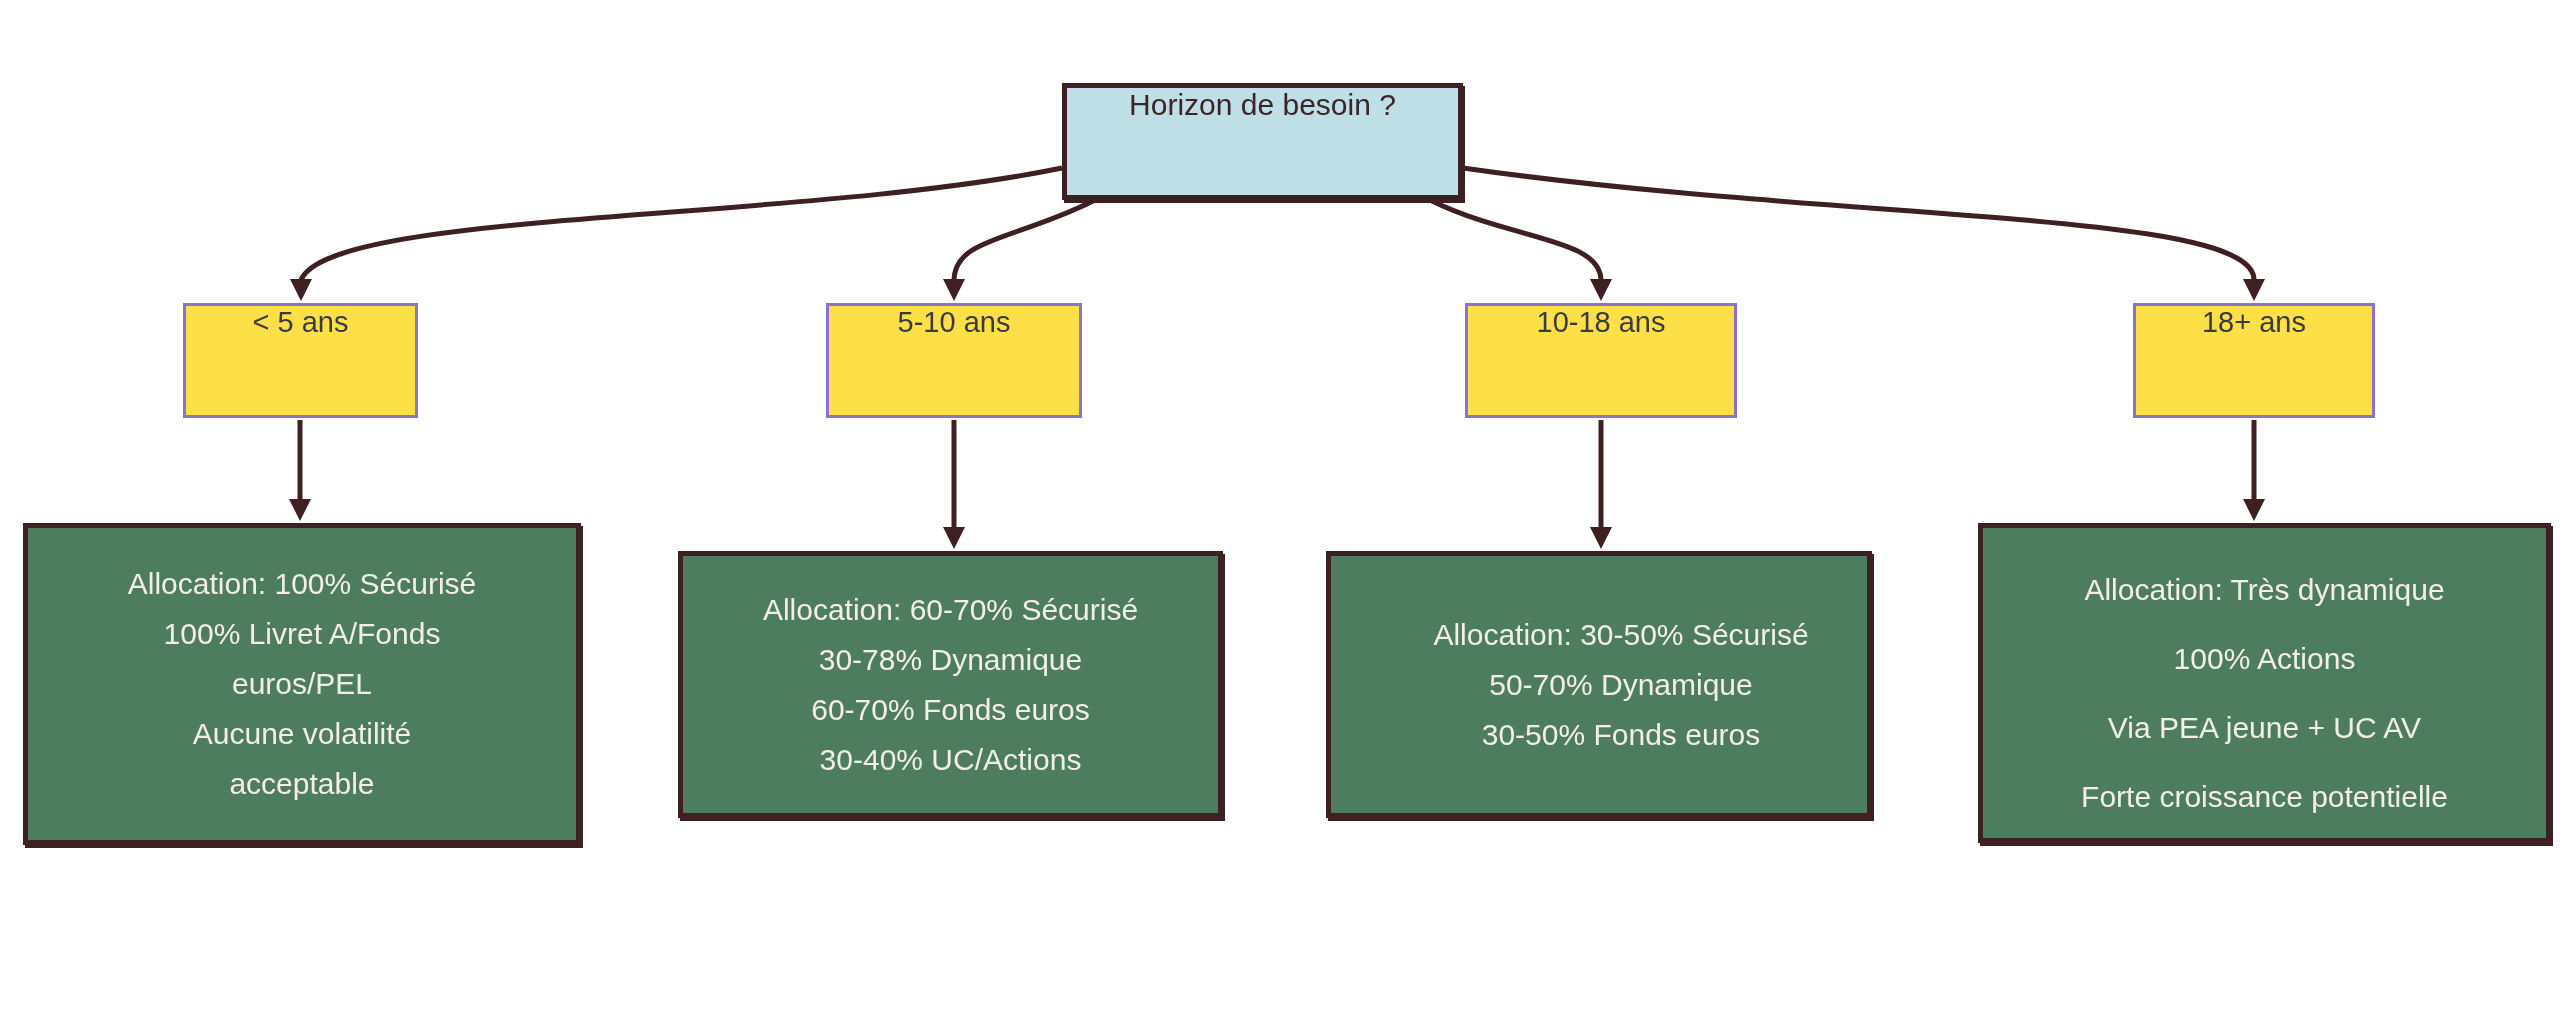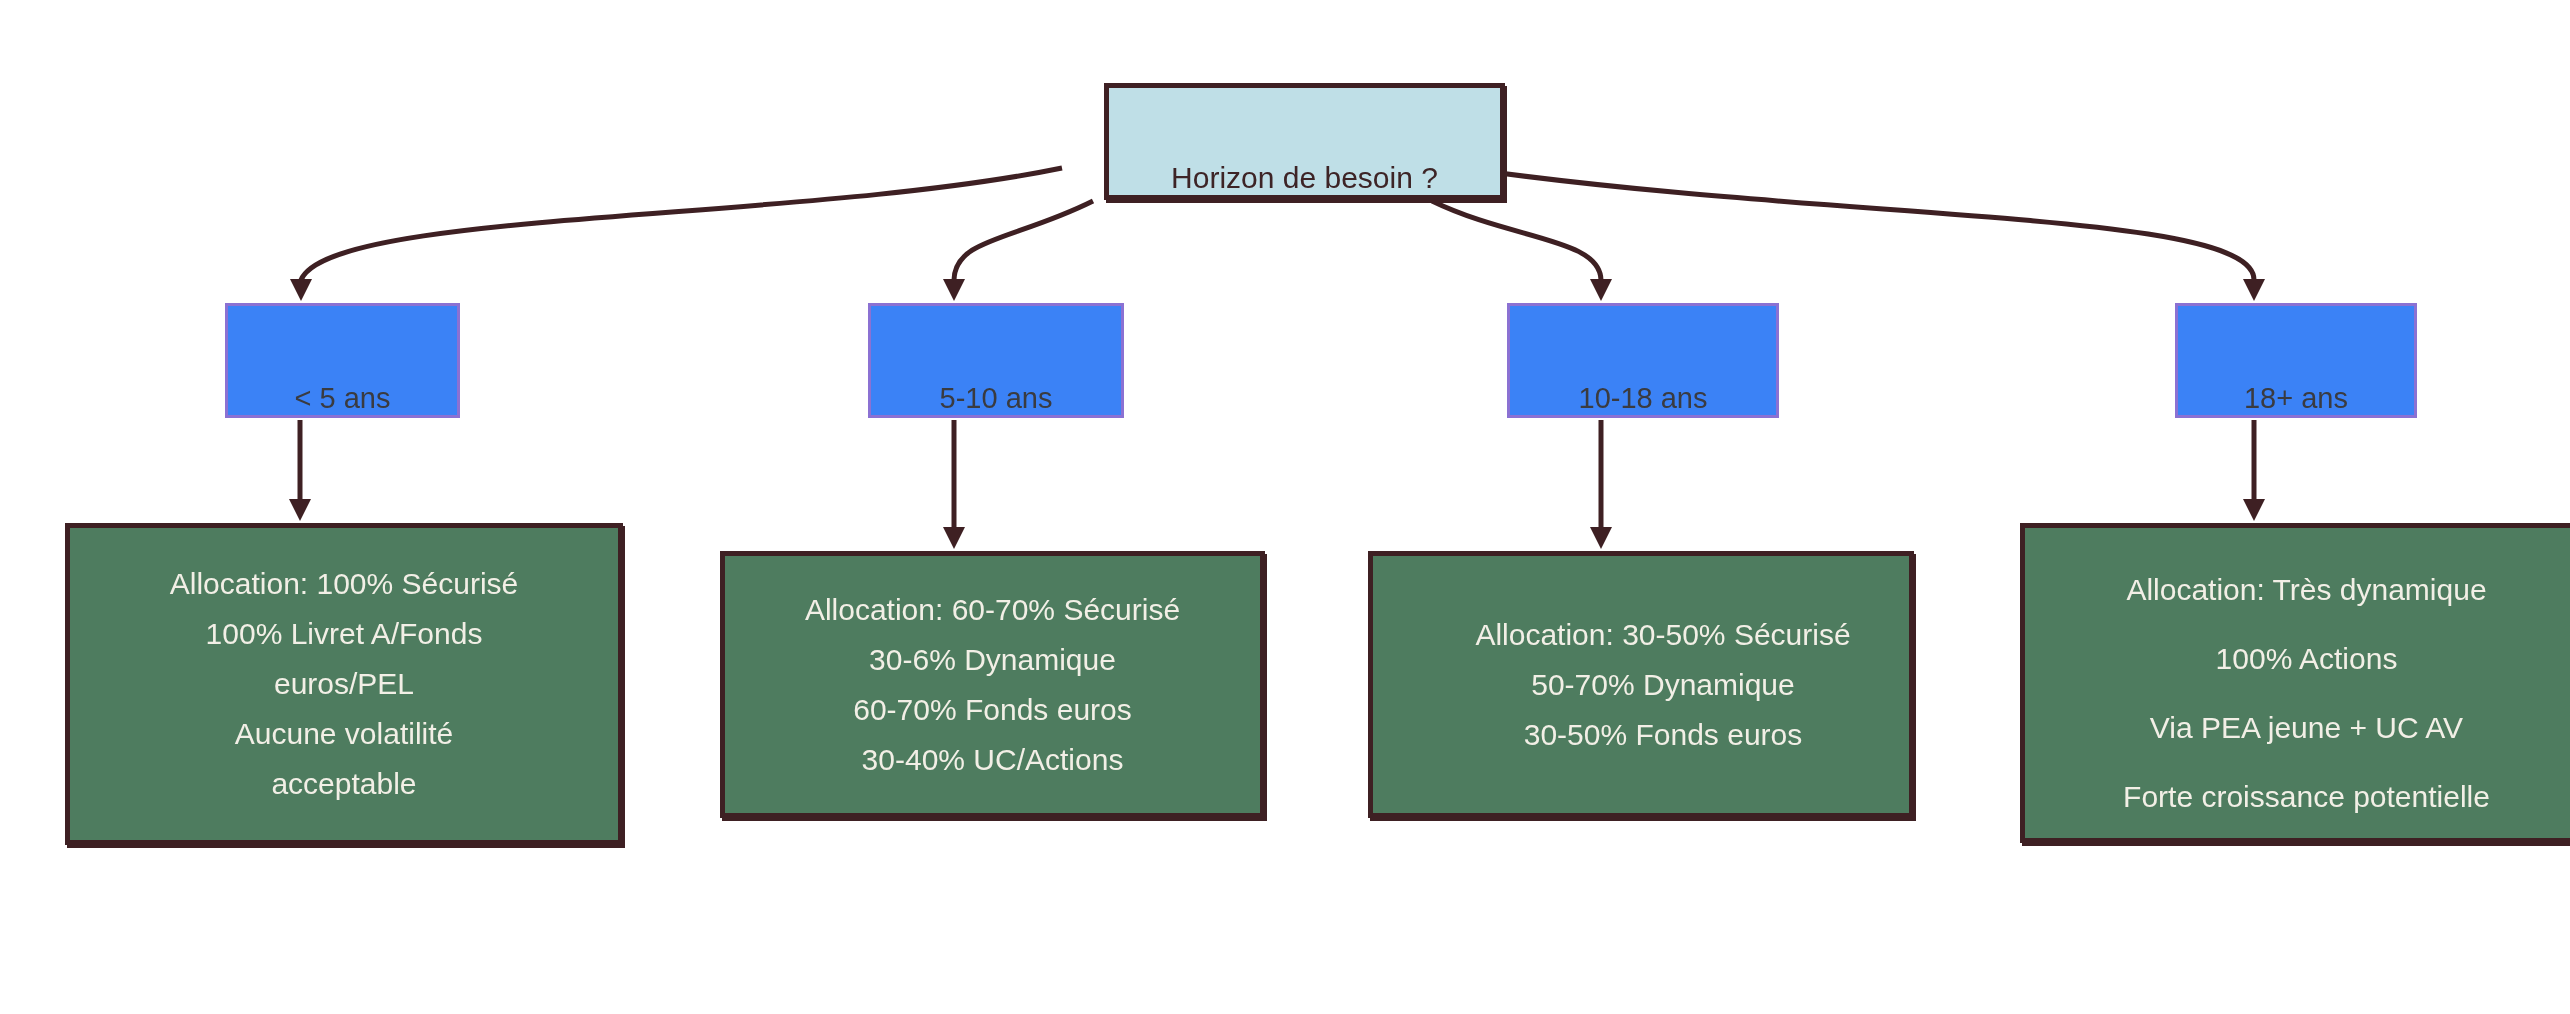--- a/index.html
+++ b/index.html
@@ -19,38 +19,37 @@
     position: absolute;
     top: 0; left: 0;
     width: 2570px;
     height: 1014px;
     pointer-events: none;
   }
   .node {
     position: absolute;
     box-sizing: border-box;
     display: flex;
-    align-items: flex-end;
+    align-items: flex-start;
     justify-content: center;
     text-align: center;
-    margin-left: 42px;
   }
   .root-node {
     left: 1062px; top: 83px;
     width: 401px; height: 117px;
     background: #bfdfe7;
     border: 5px solid #3e2023;
     box-shadow: 2px 3px 0 #3e2023;
     color: #3d2426;
     font-size: 30px;
   }
   .branch-node {
     top: 303px;
     height: 115px;
-    background: #3b82f6;
+    background: #fde047;
     border: 3px solid #8b71d3;
     color: #3a3b40;
     font-size: 29px;
   }
   .branch-lt5  { left: 183px;  width: 235px; }
   .branch-5-10 { left: 826px;  width: 256px; }
   .branch-10-18{ left: 1465px; width: 272px; }
   .branch-18p  { left: 2133px; width: 242px; }
   .leaf-node {
     background: #4e7c5f;
@@ -130,21 +129,21 @@
   <div class="node leaf-node leaf-1">
     <div class="leaf-line">Allocation: 100% Sécurisé</div>
     <div class="leaf-line">100% Livret A/Fonds</div>
     <div class="leaf-line">euros/PEL</div>
     <div class="leaf-line">Aucune volatilité</div>
     <div class="leaf-line">acceptable</div>
   </div>
 
   <div class="node leaf-node leaf-2">
     <div class="leaf-line">Allocation: 60-70% Sécurisé</div>
-    <div class="leaf-line">30-6% Dynamique</div>
+    <div class="leaf-line">30-78% Dynamique</div>
     <div class="leaf-line">60-70% Fonds euros</div>
     <div class="leaf-line">30-40% UC/Actions</div>
   </div>
 
   <div class="node leaf-node leaf-3">
     <div class="leaf-line">Allocation: 30-50% Sécurisé</div>
     <div class="leaf-line">50-70% Dynamique</div>
     <div class="leaf-line">30-50% Fonds euros</div>
   </div>
 

